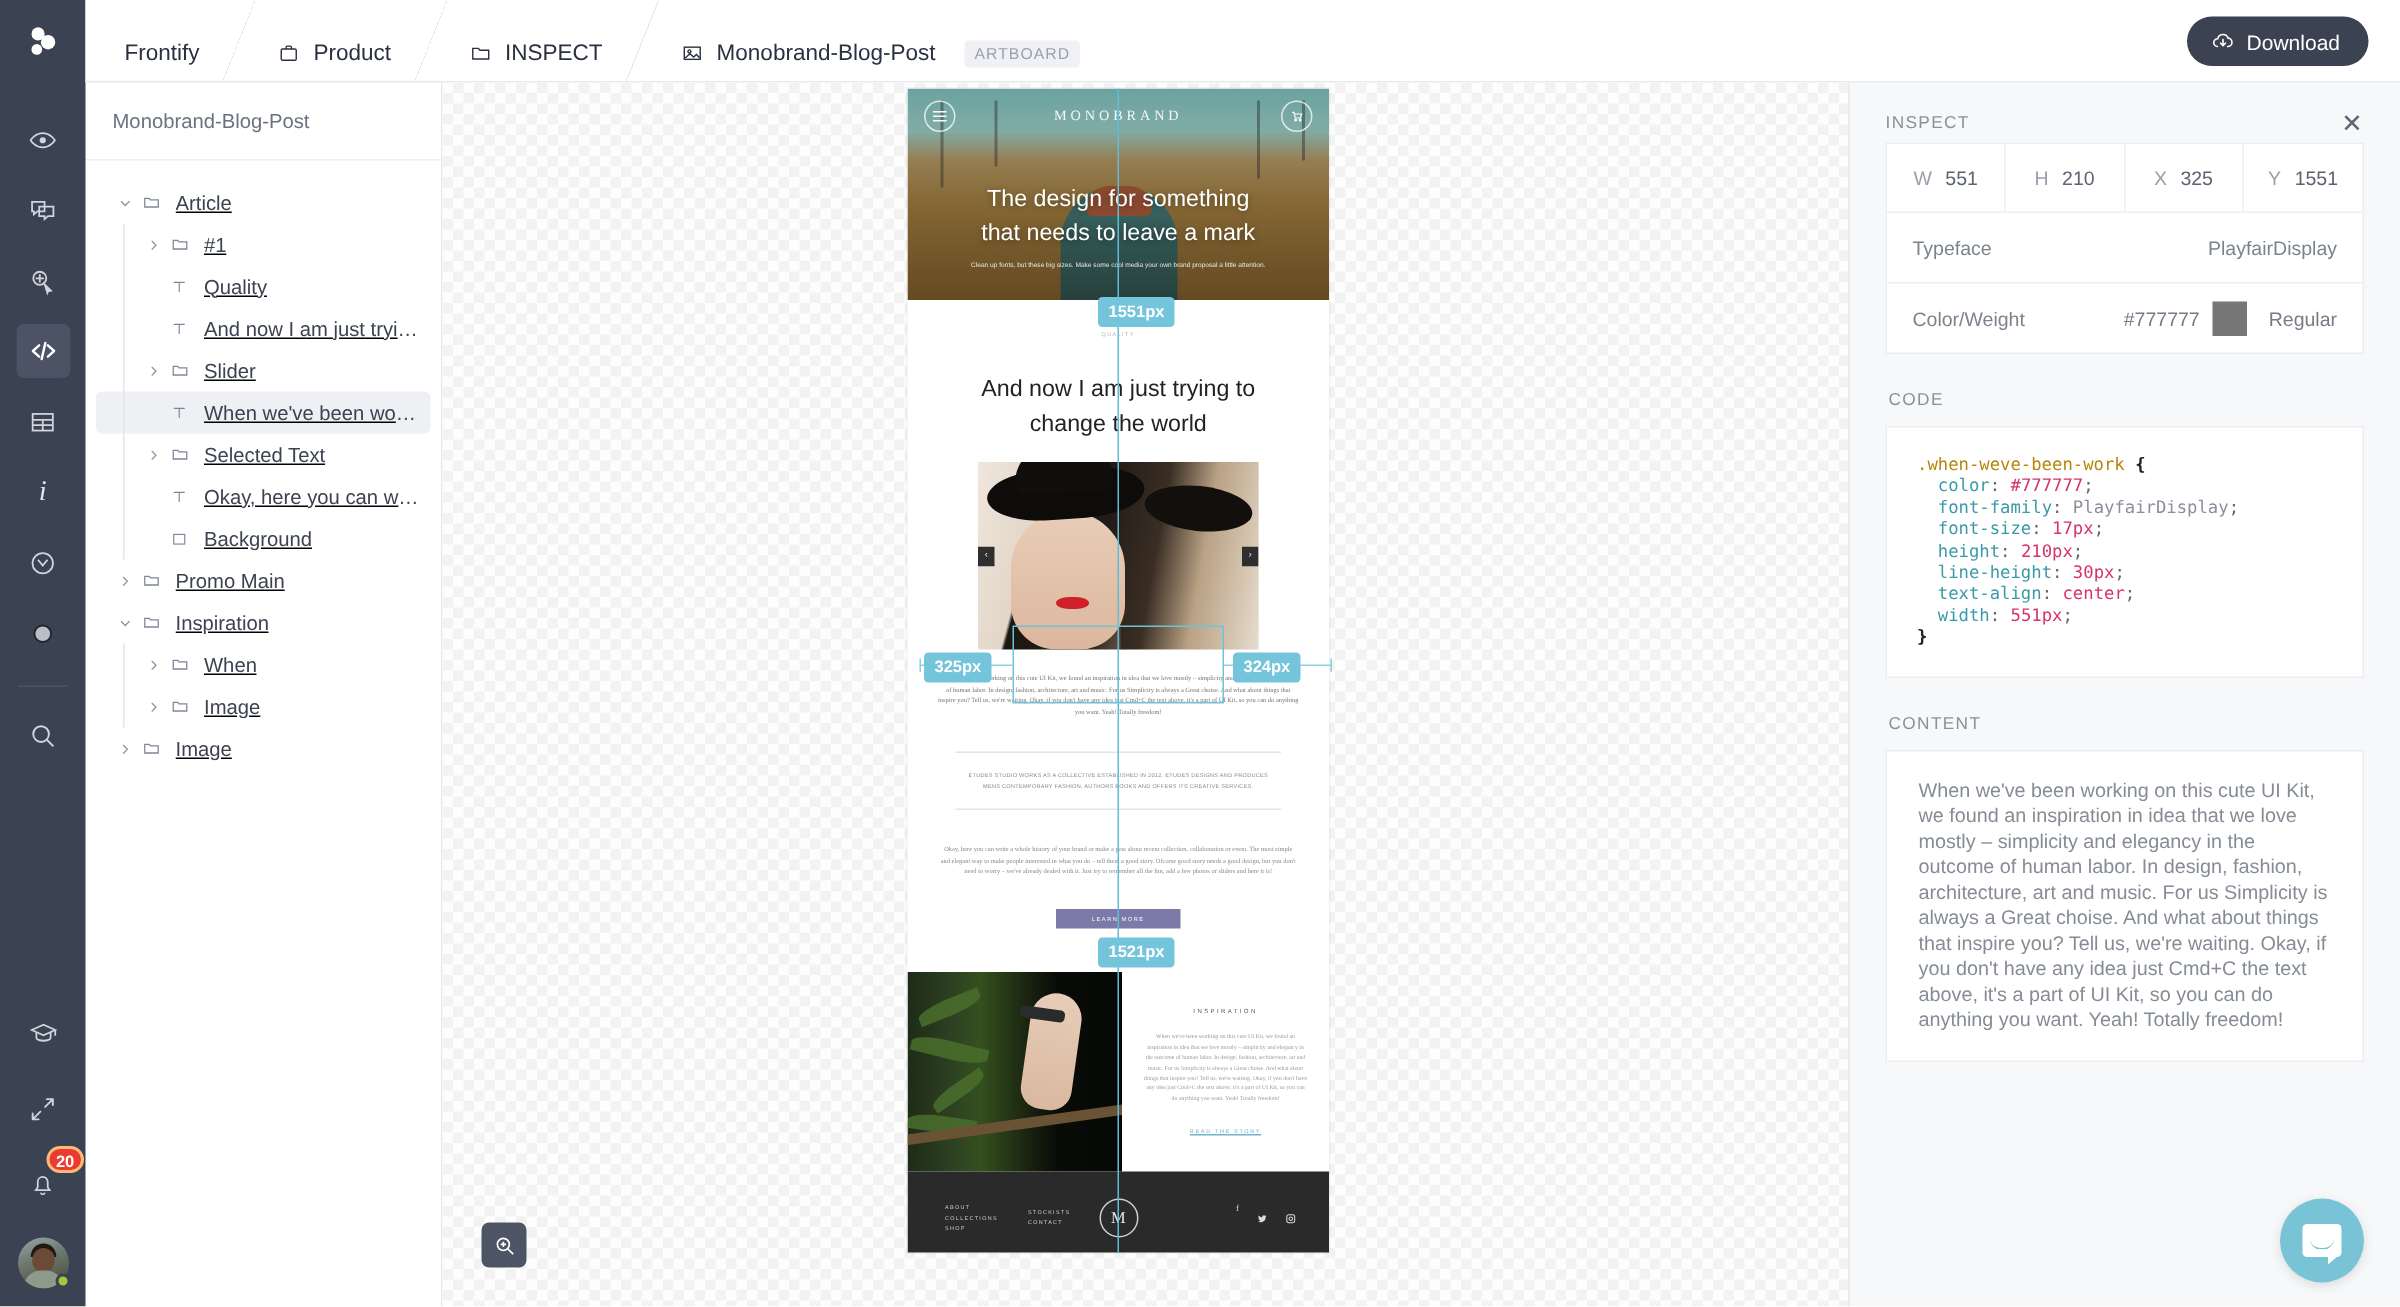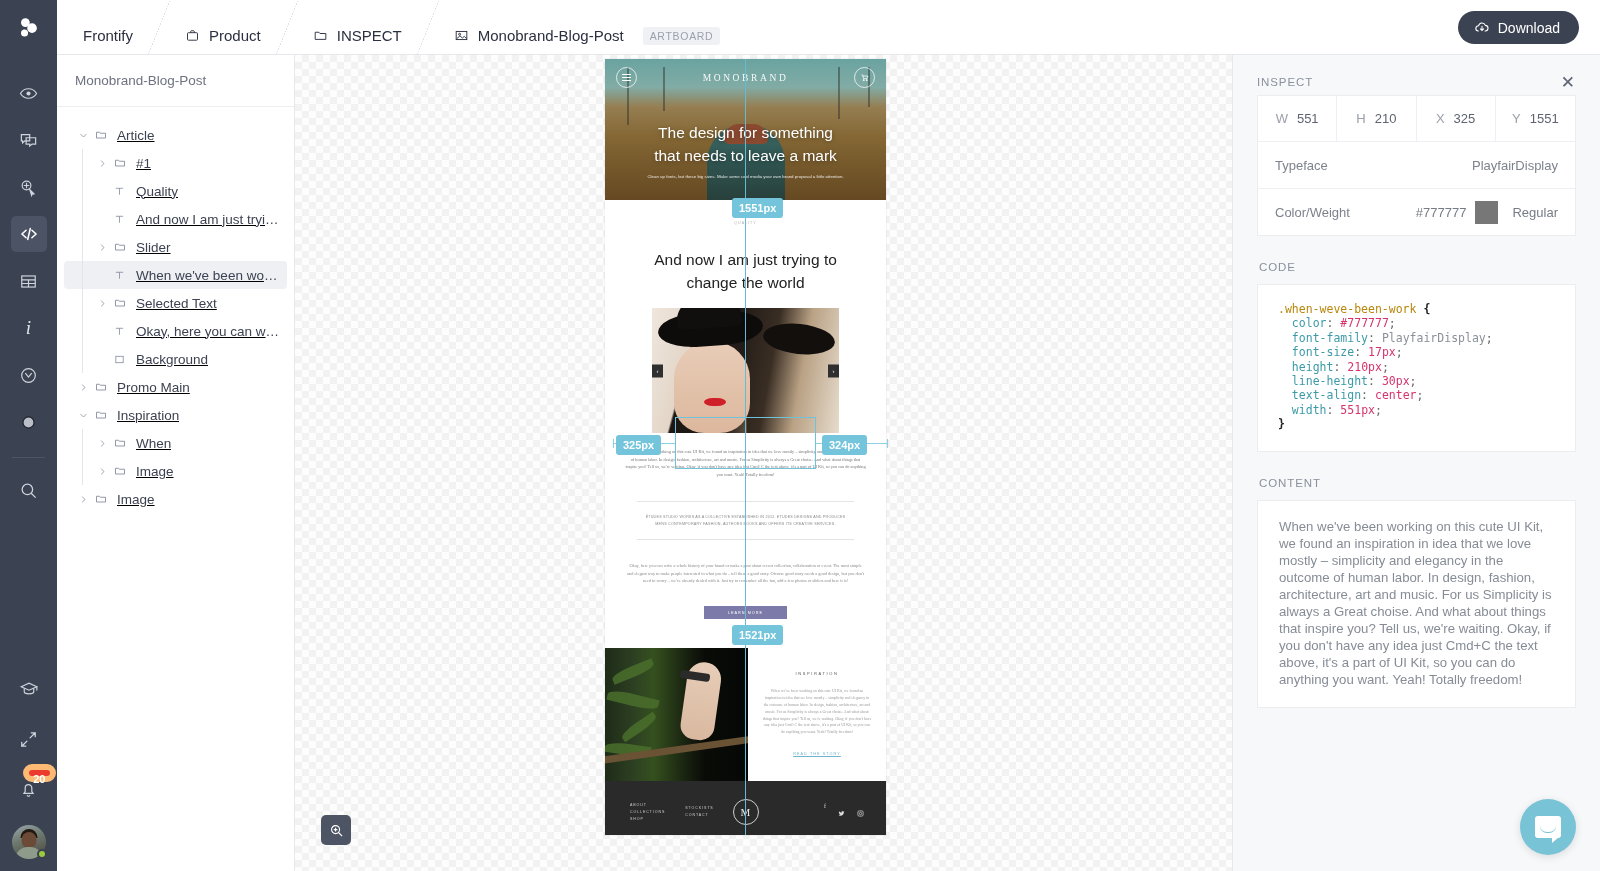--- a/index.html
+++ b/index.html
@@ -34,21 +34,21 @@
   .rail-bottom {
     position: absolute; bottom: 0; left: 0; width: 57px;
     display: flex; flex-direction: column; align-items: center; padding-bottom: 12px;
   }
   .rail-bottom .rail-btn { margin-bottom: 14px; }
   .bell-wrap { position: relative; }
   .badge-count {
     position: absolute; top: -7px; right: -9px;
     background: #eb3b2e; color: #fff; font-size: 11px; font-weight: bold;
     border-radius: 9px; min-width: 21px; height: 18px; line-height: 18px;
-    text-align: center; padding: 0 4px; border: 6px solid #fdba74;
+    text-align: center; padding: 0 4px; border: 2px solid #fdba74;
   }
   .avatar-wrap { position: relative; width: 34px; height: 34px; margin-top: 4px; }
   .avatar {
     width: 34px; height: 34px; border-radius: 50%; overflow: hidden;
     background: linear-gradient(160deg,#9aa6ad 0%,#6e7b70 40%,#4a4238 100%);
     position: relative;
   }
   .avatar .head {
     position: absolute; left: 50%; top: 7px; transform: translateX(-50%);
     width: 15px; height: 16px; border-radius: 50% 50% 45% 45%;

